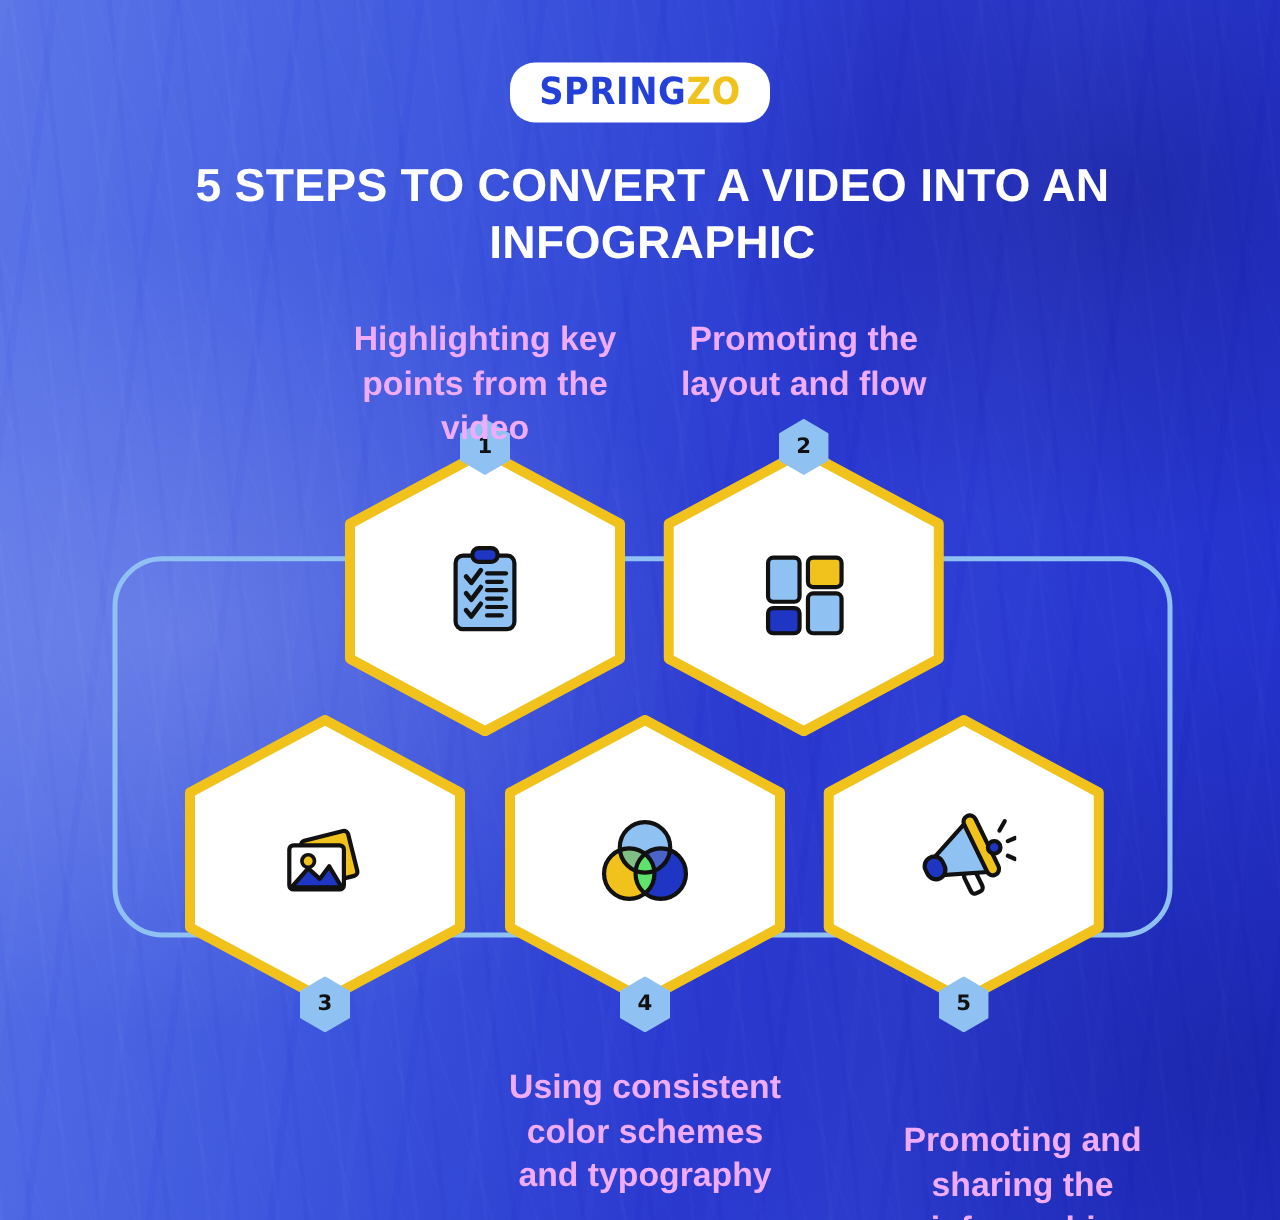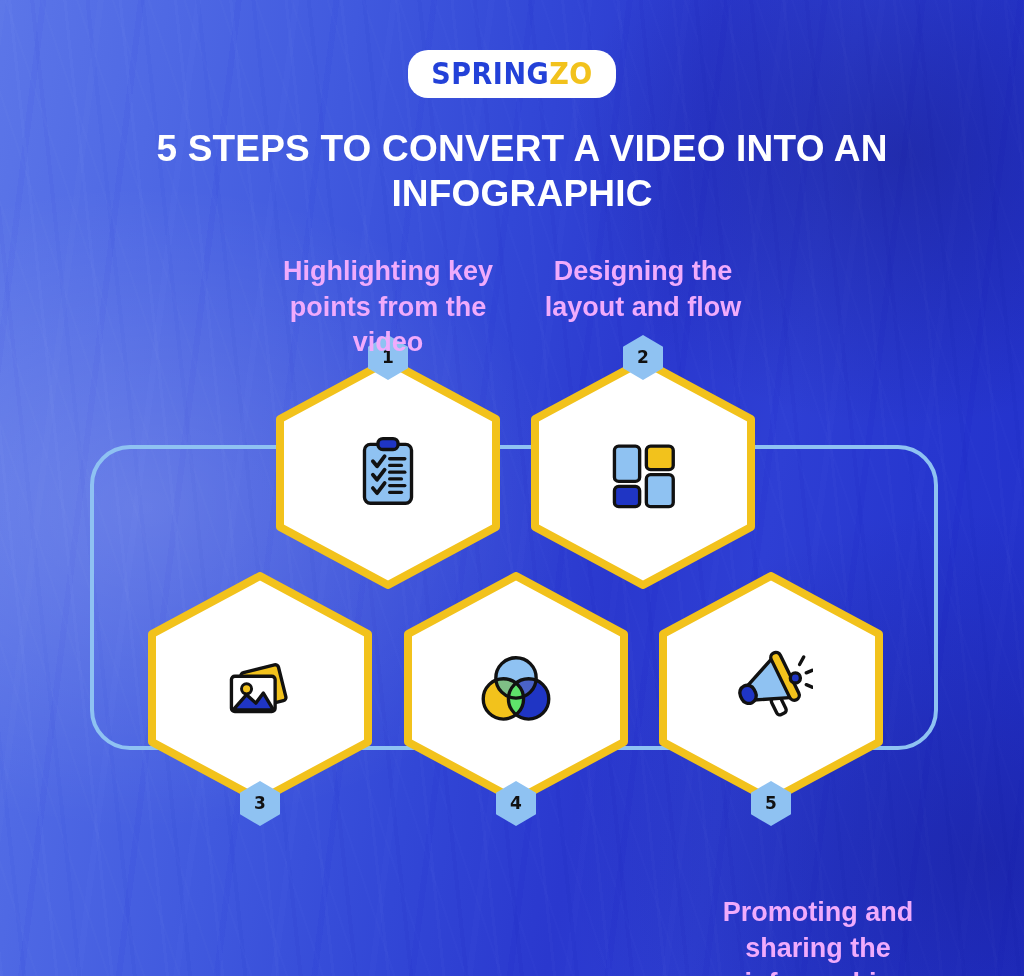--- a/index.html
+++ b/index.html
@@ -296,17 +296,18 @@
         <line x1="92" y1="46" x2="99" y2="49" stroke="#111111" stroke-width="4" stroke-linecap="round"></line>
       </svg>
     </div>
     <div class="badge" style="left:96px; top:209px;">
       <div class="badge-shape"></div>
       <div class="badge-num">5</div>
     </div>
   </div>
 
   <div class="caption" style="left:272px; top:254px; width:232px;">Highlighting key points from the video</div>
-  <div class="caption" style="left:522px; top:254px; width:242px;">Designing the layout and flow</div>
-
+  <div class="caption" style="left:522px; top:254px; width:242px;">Promoting the layout and flow</div>
+
+  <div class="caption" style="left:394px; top:852px; width:244px;">Using consistent color schemes and typography</div>
   <div class="caption" style="left:650px; top:895px; width:240px;margin-left:48px;">Promoting and sharing the infographic</div>
 
 </div>
 
 </body></html>

